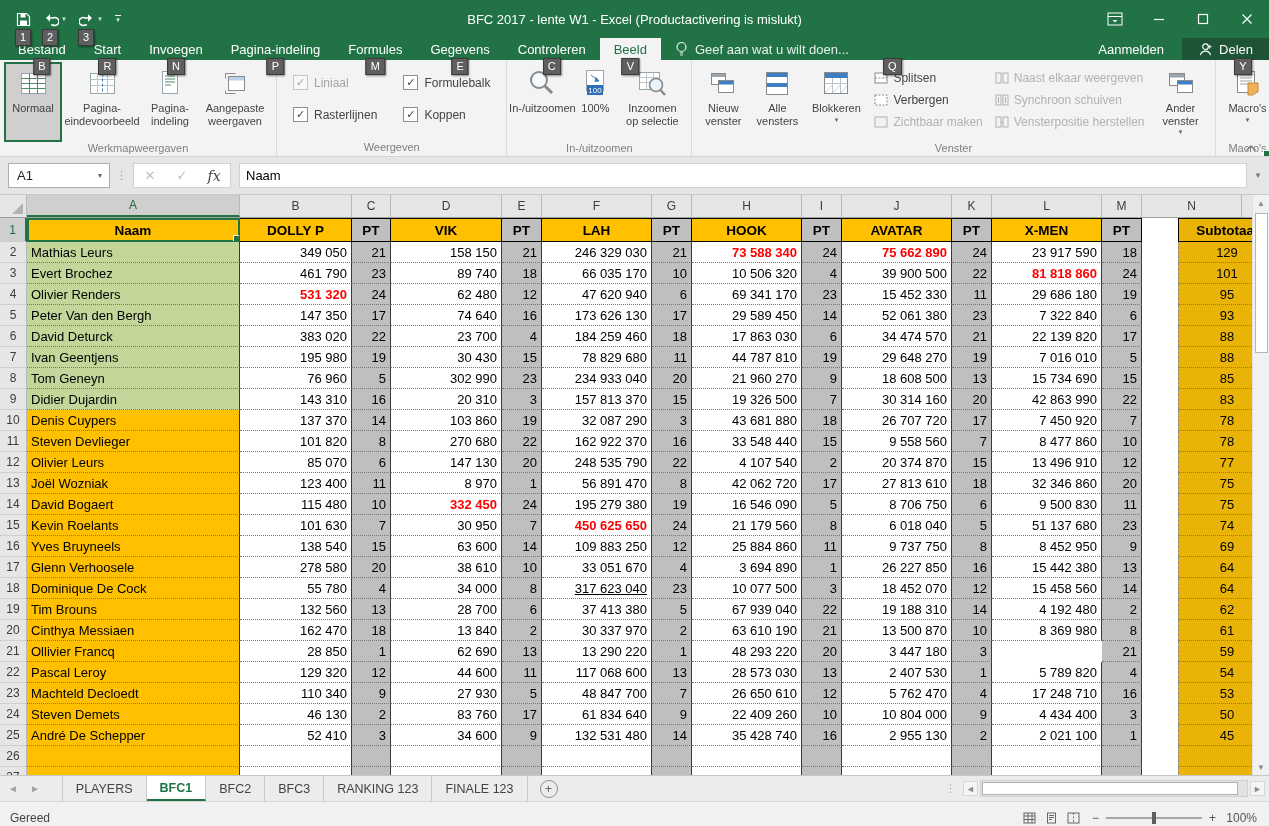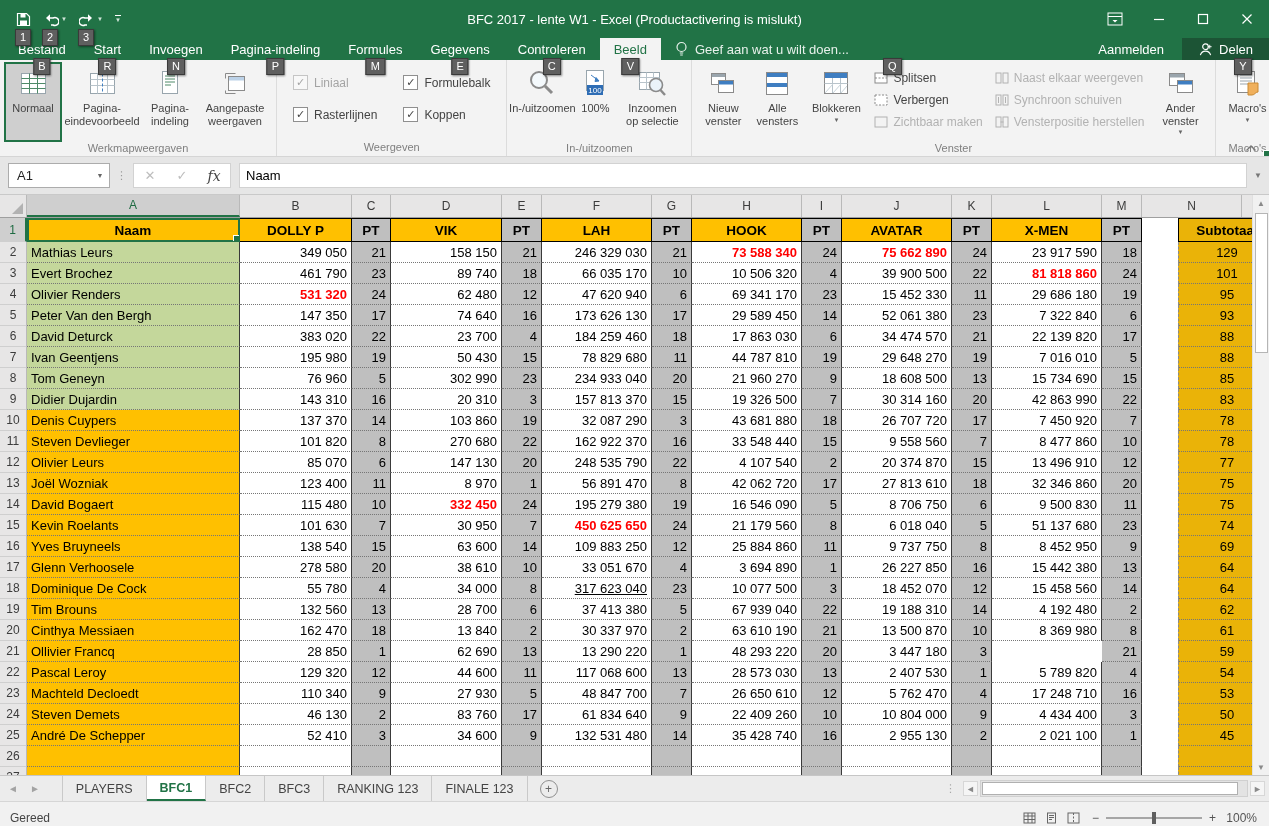--- a/index.html
+++ b/index.html
@@ -596,21 +596,21 @@
         <div class="cell c-pt bg-gray" style="flex: 0 0 40px;">21</div>
         <div class="cell c-num bg-white" style="flex: 0 0 110px;">22 139 820</div>
         <div class="cell c-pt bg-gray" style="flex: 0 0 40px;">17</div>
         <div class="cell c-sub bg-yellow" style="flex: 0 0 100px;">88</div>
       </div>
       <div class="grow">
         <div class="rnum">7</div>
         <div class="cell c-name bg-green" style="flex: 0 0 213px;">Ivan Geentjens</div>
         <div class="cell c-num bg-white" style="flex: 0 0 112px;">195 980</div>
         <div class="cell c-pt bg-gray" style="flex: 0 0 39px;">19</div>
-        <div class="cell c-num bg-white" style="flex: 0 0 111px;">50 430</div>
+        <div class="cell c-num bg-white" style="flex: 0 0 111px;">30 430</div>
         <div class="cell c-pt bg-gray" style="flex: 0 0 40px;">15</div>
         <div class="cell c-num bg-white" style="flex: 0 0 110px;">78 829 680</div>
         <div class="cell c-pt bg-gray" style="flex: 0 0 40px;">11</div>
         <div class="cell c-num bg-white" style="flex: 0 0 110px;">44 787 810</div>
         <div class="cell c-pt bg-gray" style="flex: 0 0 40px;">19</div>
         <div class="cell c-num bg-white" style="flex: 0 0 110px;">29 648 270</div>
         <div class="cell c-pt bg-gray" style="flex: 0 0 40px;">19</div>
         <div class="cell c-num bg-white" style="flex: 0 0 110px;">7 016 010</div>
         <div class="cell c-pt bg-gray" style="flex: 0 0 40px;">5</div>
         <div class="cell c-sub bg-yellow" style="flex: 0 0 100px;">88</div>

